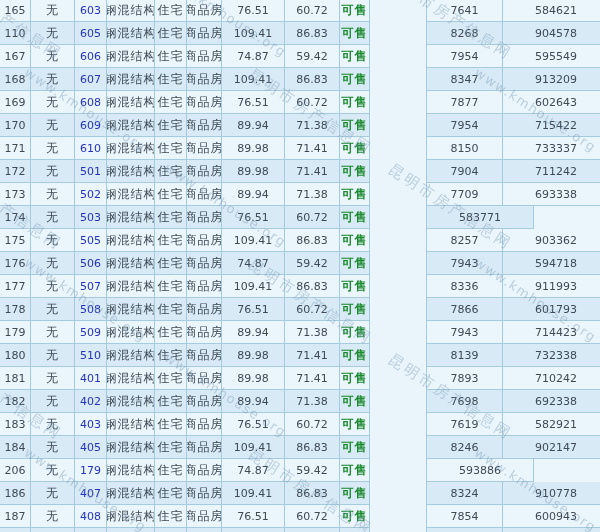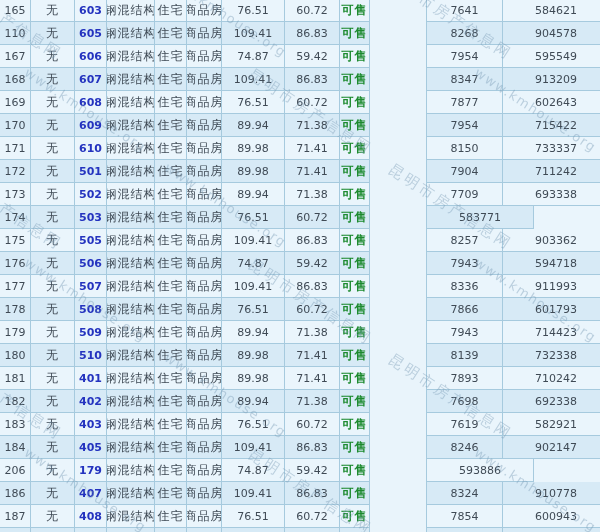--- a/index.html
+++ b/index.html
@@ -15,21 +15,21 @@
     border-right:1px solid #A6CADE;border-bottom:1px solid #A6CADE;
     background:#EAF5FC;
     display:flex;align-items:center;justify-content:center;
     font-size:11px;color:#3F4A55;overflow:hidden;white-space:nowrap;
   }
   .row.alt .cell{background:#D7EAF6;}
   .c0{width:31px}.c1{width:44px}.c2{width:32px}.c3{width:48px}
   .c4{width:32px}.c5{width:35px}.c6{width:63px}.c7{width:55px}
   .c8{width:30px}.c9{width:57px}.c10{width:76px}.c11{width:107px}
   .cn{font-size:12px;letter-spacing:1px;}
-  .unit{color:#2433BF;font-weight:bold;cursor:pointer;}
+  .unit{color:#2433BF;font-weight:normal;cursor:pointer;}
   .status{color:#1C8A2E;font-weight:bold;font-size:12px;letter-spacing:1px;}
   .mergedcol{
     position:absolute;top:0;left:369px;width:58px;height:532px;
     box-sizing:border-box;background:#E9F4FB;
     border-left:1px solid #A6CADE;border-right:1px solid #A6CADE;
   }
   .wm{position:absolute;top:0;left:0;width:600px;height:532px;pointer-events:none;overflow:hidden;}
   .wm-item{
     position:absolute;white-space:nowrap;
     transform:rotate(33deg);transform-origin:left top;

